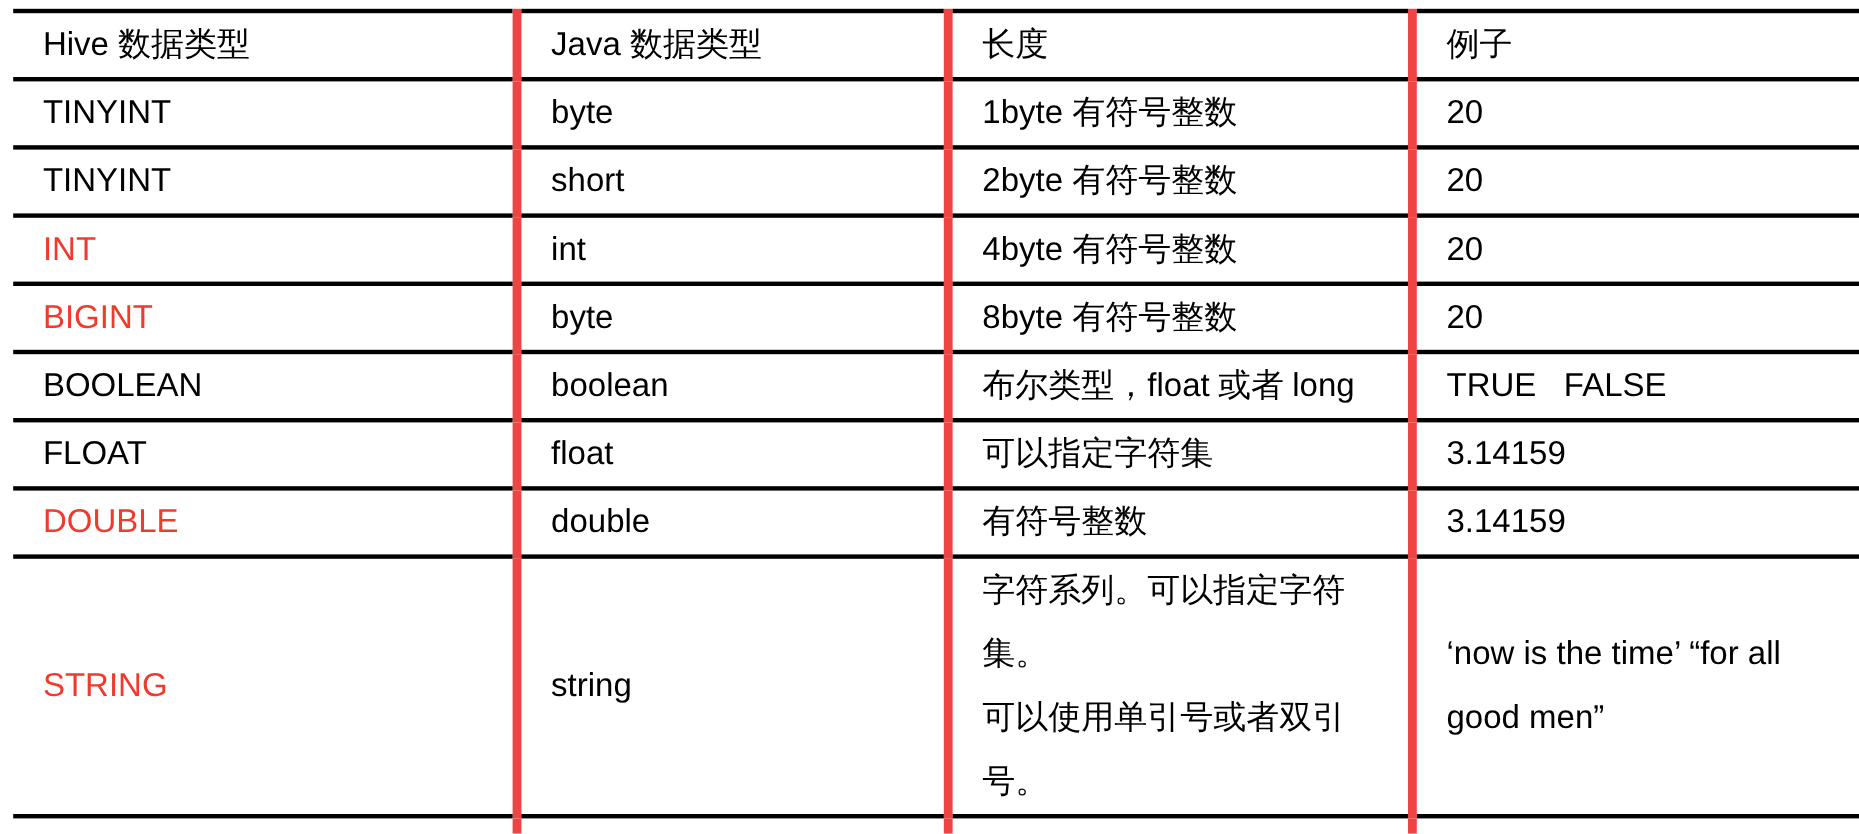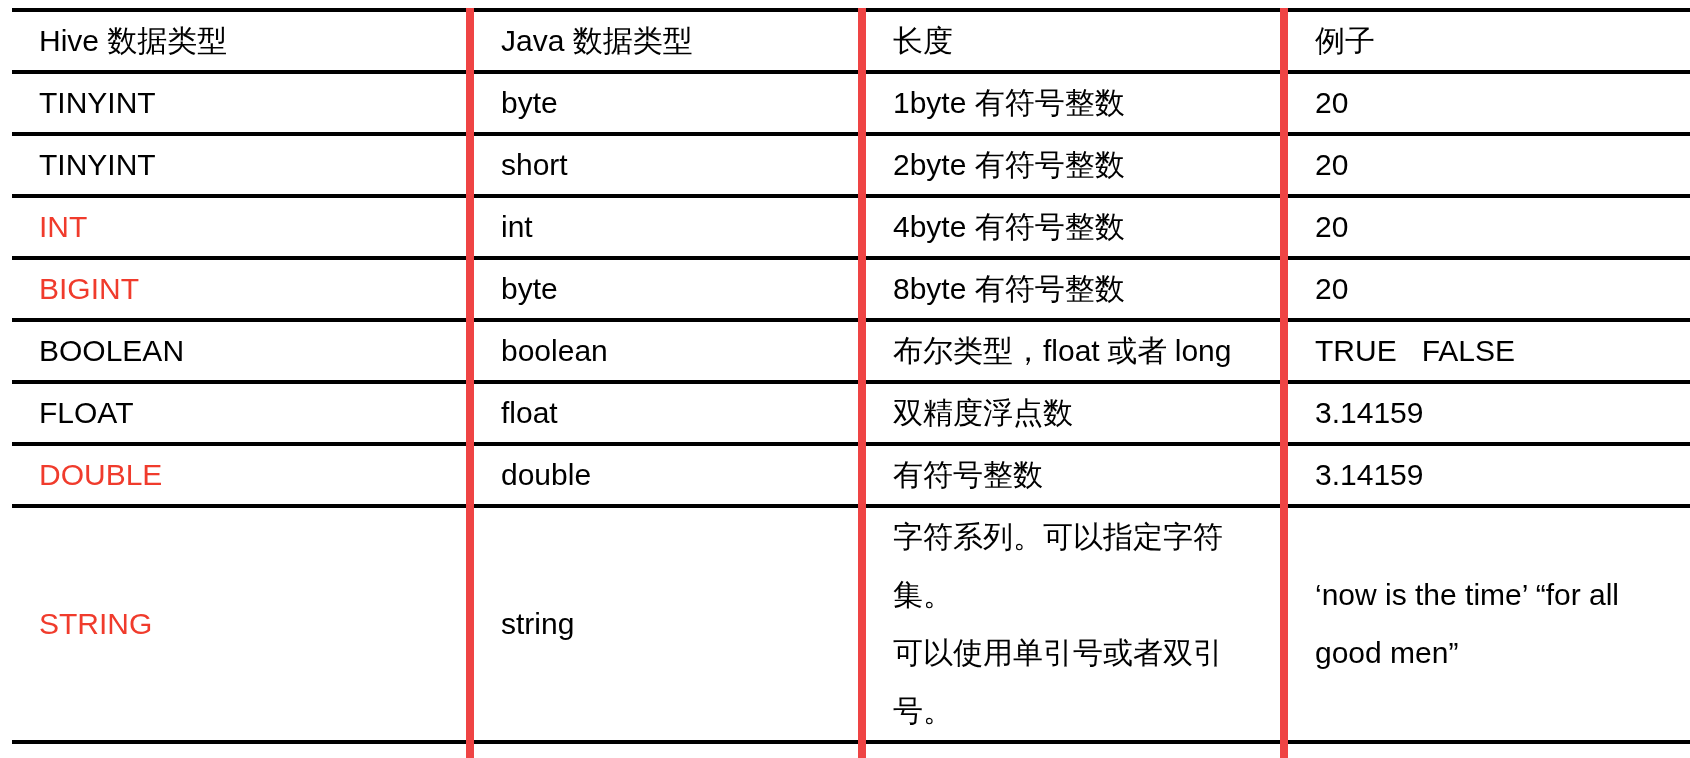--- a/index.html
+++ b/index.html
@@ -93,21 +93,21 @@
     </tr>
     <tr class="h-std">
       <td><span class="sb">BOOLEAN</span></td>
       <td><span class="sb">boolean</span></td>
       <td><span class="sr">布尔类型，</span><span class="sb">float</span><span class="sr"> 或者 </span><span class="sb">long</span></td>
       <td><span class="sb">TRUE   FALSE</span></td>
     </tr>
     <tr class="h-std">
       <td><span class="sb">FLOAT</span></td>
       <td><span class="sb">float</span></td>
-      <td><span class="sr">双精度浮点数</span></td>
+      <td><span class="sr">可以指定字符集</span></td>
       <td><span class="sb">3.14159</span></td>
     </tr>
     <tr class="h-std">
       <td><span class="sb" style="color: rgb(240, 59, 44);">DOUBLE</span></td>
       <td><span class="sb">double</span></td>
       <td><span class="sr">有符号整数</span></td>
       <td><span class="sb">3.14159</span></td>
     </tr>
     <tr class="h-double">
       <td><span class="sb" style="color: rgb(240, 59, 44);">STRING</span></td>

